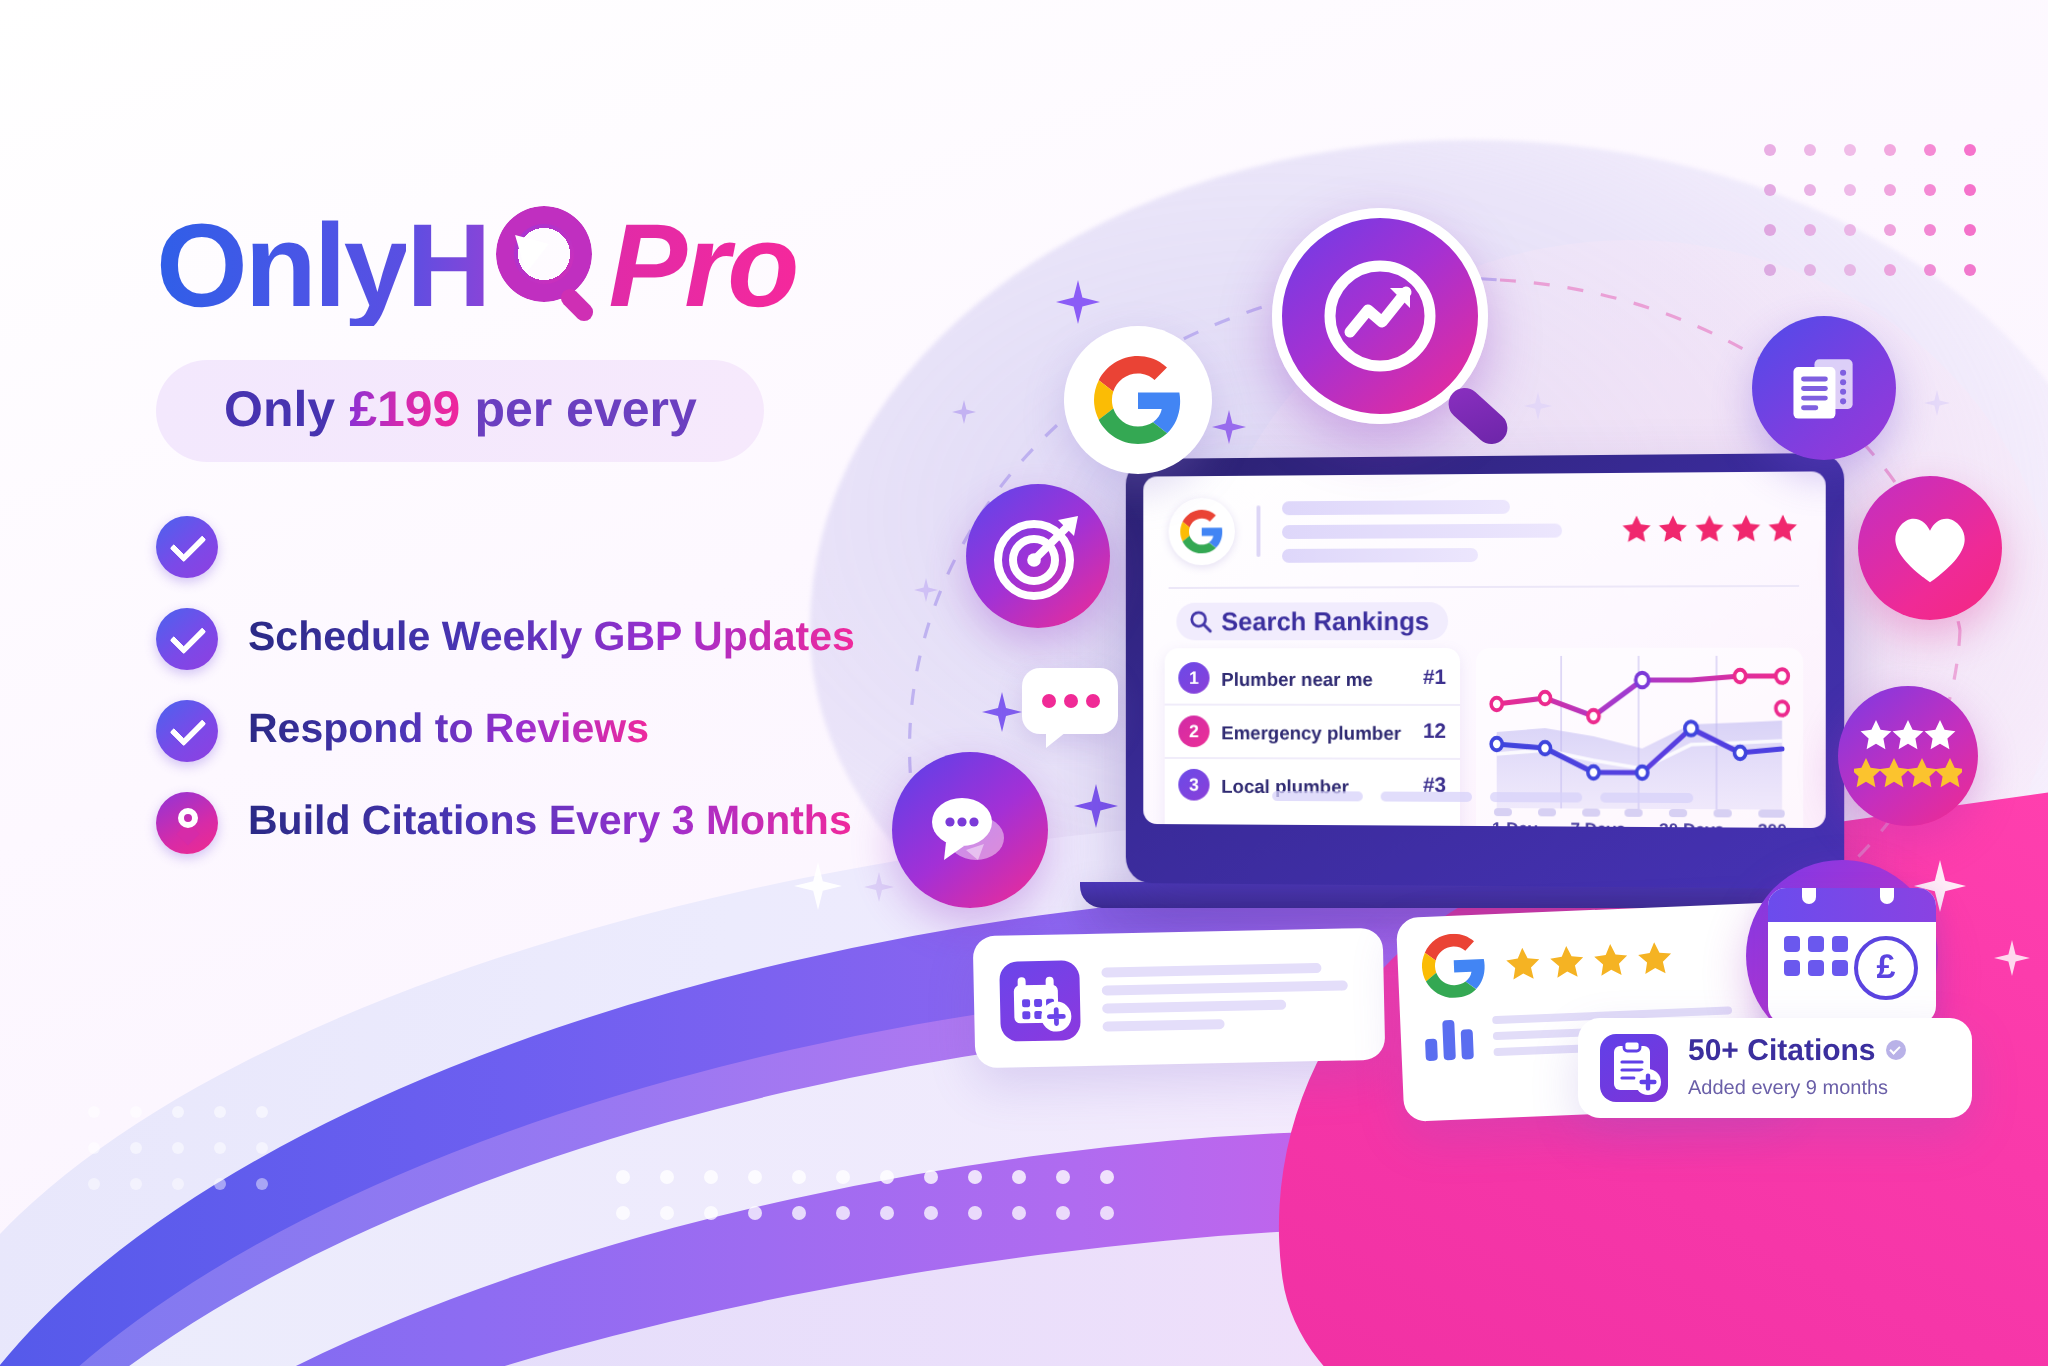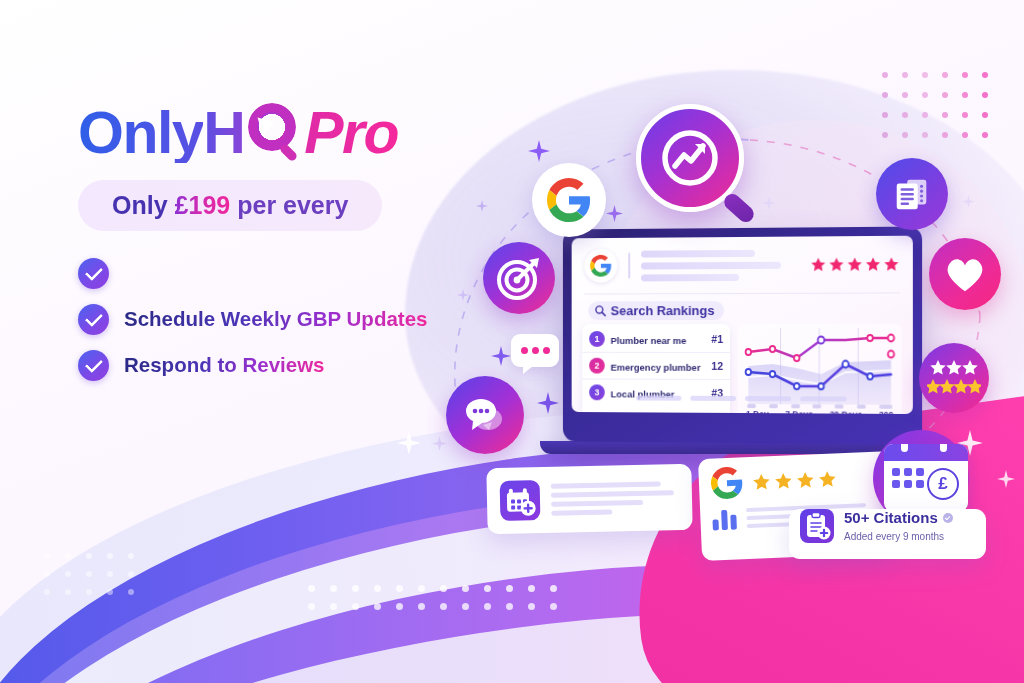--- a/index.html
+++ b/index.html
@@ -179,21 +179,21 @@
   .card-goog{left:700px;top:455px;width:170px;height:84px;padding:9px 12px;transform:rotate(-2.4deg);}
   .card-goog .top{display:flex;align-items:center;}
   .card-goog .gg{width:32px;height:32px;position:relative;flex:0 0 32px;}
   .gstars{display:flex;gap:3px;margin-left:9px;}
   .card-goog .bot{display:flex;align-items:center;margin-top:9px;}
   .barchart{display:flex;align-items:flex-end;gap:3px;height:22px;flex:0 0 auto;}
   .barchart i{display:block;width:6px;border-radius:2px;background:#5a6ef0;}
   .card-goog .blines{flex:1;margin-left:10px;display:flex;flex-direction:column;gap:4px;}
   .card-goog .blines i{display:block;height:4px;border-radius:2px;background:#e2ddf8;}
 
-  .card-cit{left:789px;top:509px;width:175px;height:50px;display:flex;padding:0 11px;}
+  .card-cit{left:789px;top:509px;width:175px;height:50px;display:flex;align-items:center;padding:0 11px;}
   .citicon{width:34px;height:34px;border-radius:8px;flex:0 0 34px;position:relative;
     background:linear-gradient(145deg,#6040e8,#7e34d8);}
   .cittxt{margin-left:10px;}
   .cittitle{font-size:15px;font-weight:700;color:#3b2f9e;display:flex;align-items:center;}
   .citcheck{width:10px;height:10px;border-radius:50%;background:#b9b2e8;margin-left:5px;position:relative;}
   .citcheck:after{content:"";position:absolute;left:2.5px;top:3px;width:4px;height:2px;
     border-left:1.4px solid #fff;border-bottom:1.4px solid #fff;transform:rotate(-45deg);}
   .citsub{font-size:10px;color:#6a5fa8;margin-top:1px;}
 
   .calbadge{position:absolute;left:873px;top:430px;width:96px;height:96px;border-radius:50%;
@@ -375,20 +375,27 @@
         <span class="fic">
             <span class="chk"></span>
           </span>
         <span class="ftxt">Schedule Weekly GBP Updates</span>
       </div>
       <div class="frow">
         <span class="fic">
             <span class="chk"></span>
           </span>
         <span class="ftxt">Respond to Reviews</span>
+      </div>
+      <div class="frow">
+        <span class="fic pin">
+            <span class="pintip"></span>
+            <span class="pindot"></span>
+          </span>
+        <span class="ftxt">Build Citations Every 3 Months</span>
       </div>
     </div>
   </div>
 
   <div class="lapbase"></div>
   <div class="laptop">
     <div class="screen">
 
       <div class="schead">
         <span class="gcircle">

